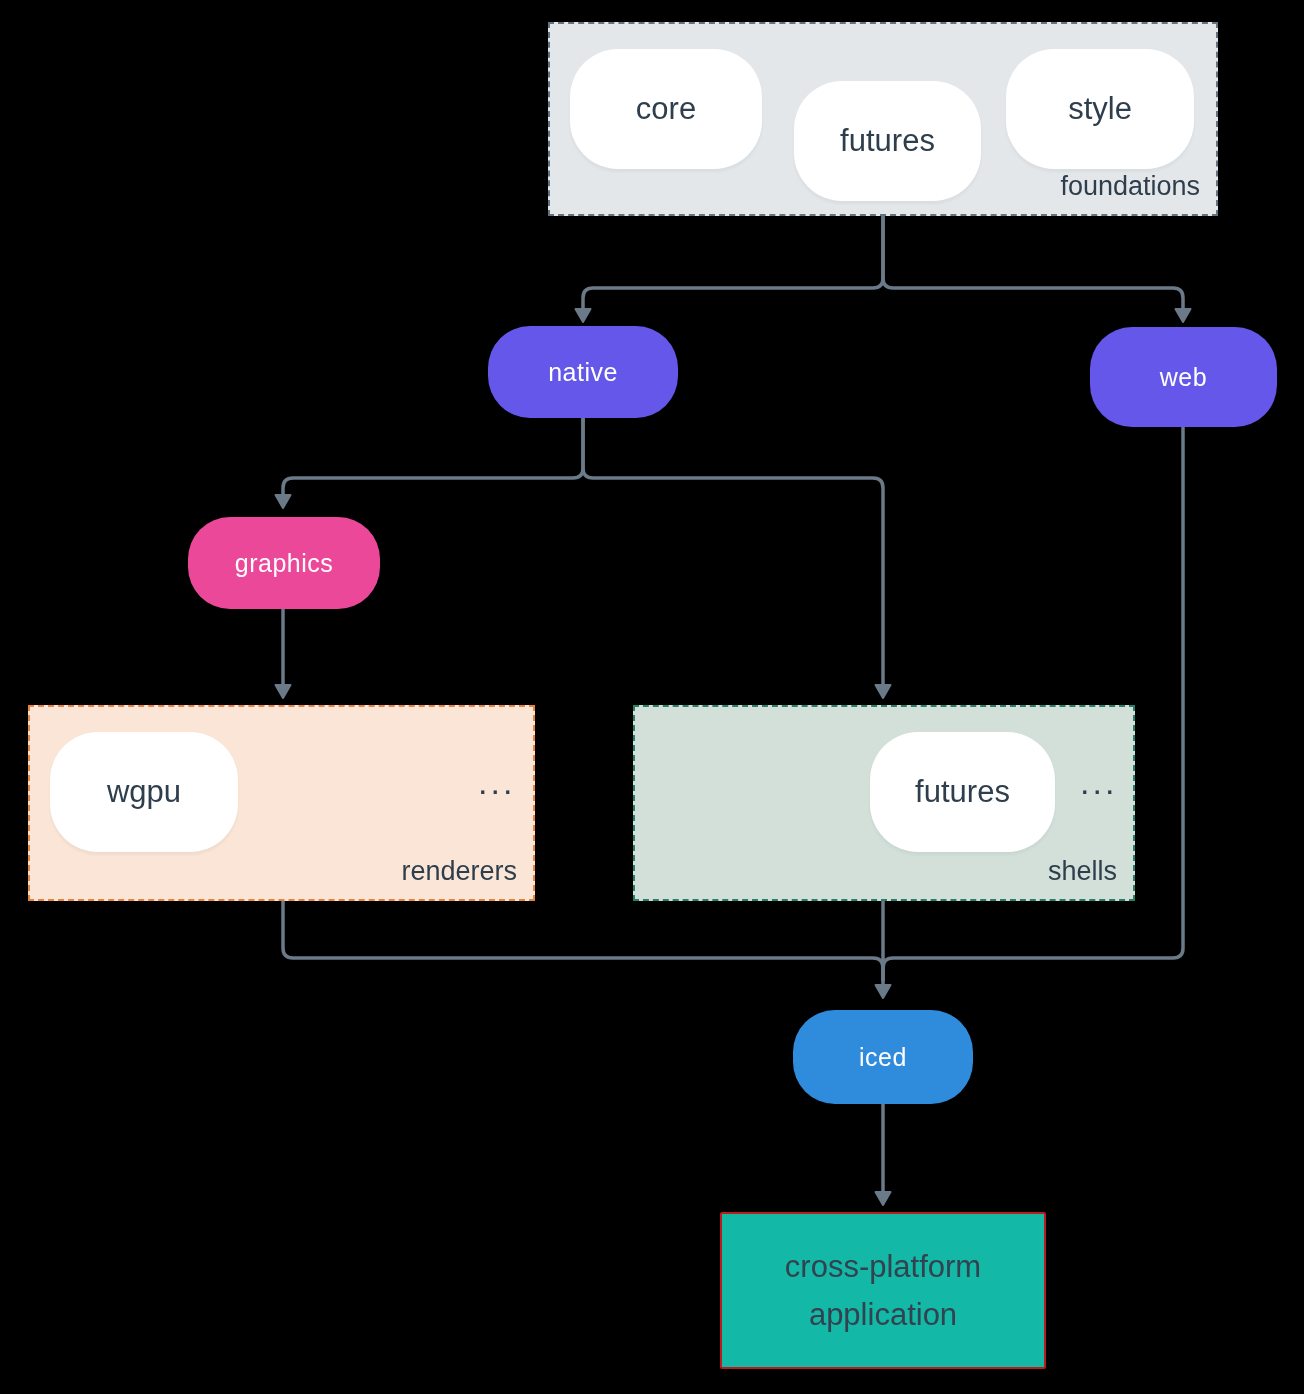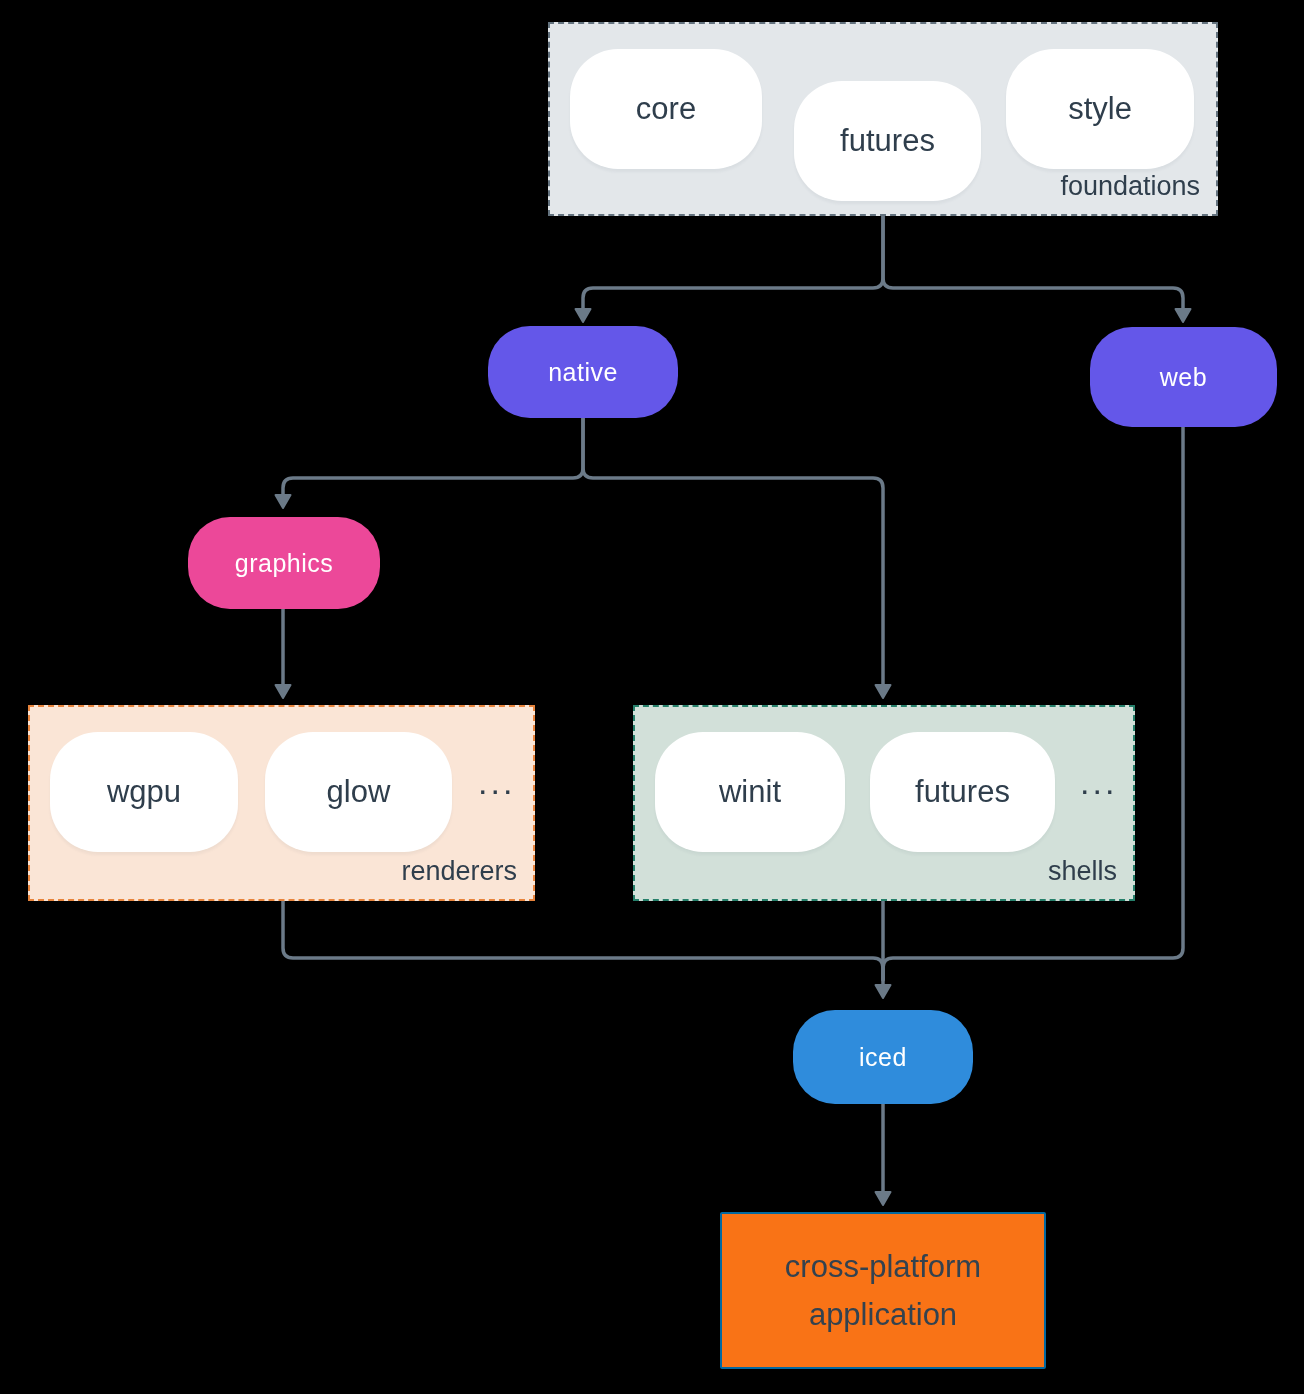--- a/index.html
+++ b/index.html
@@ -33,21 +33,21 @@
   .node { position: absolute; display: flex; align-items: center; justify-content: center;
     color: #ffffff; font-size: 25px; border-radius: 42px; letter-spacing: 0.5px; }
   .node-native { left: 488px; top: 326px; width: 190px; height: 92px; background: #6457e9; }
   .node-web    { left: 1090px; top: 327px; width: 187px; height: 100px; background: #6457e9; }
   .node-graphics { left: 188px; top: 517px; width: 192px; height: 92px; background: #ec4899; text-align: right; }
   .node-iced   { left: 793px; top: 1010px; width: 180px; height: 94px; background: #2f8cdc; }
 
   .ellipsis { position: absolute; top: 56px; font-size: 34px; color: #2f3e4c; letter-spacing: 3px; }
 
   .app-box { position: absolute; left: 720px; top: 1212px; width: 326px; height: 157px;
-    background: #f97316; border: 2px solid #0369a1; border-radius: 2px;
+    background: #14b8a6; border: 2px solid #b91c1c; border-radius: 2px;
     display: flex; flex-direction: column; align-items: center; justify-content: center;
     color: #33424f; font-size: 31px; line-height: 48px; text-align: center; }
 </style>
 </head>
 <body>
 
 <div class="canvas">
 
   <svg class="wires" width="1304" height="1394" viewBox="0 0 1304 1394">
 
@@ -84,27 +84,25 @@
     <div class="group-label">foundations</div>
   </div>
 
   <div class="node node-native">native</div>
   <div class="node node-web">web</div>
 
   <div class="node node-graphics">graphics</div>
 
   <div class="group-box group-renderers">
     <div class="pill" style="left:20px; top:25px; width:188px;">wgpu</div>
-    <div class="pill" style="left:235px; top:25px; width:187px;">glow</div>
     <div class="ellipsis" style="left:448px;">...</div>
     <div class="group-label">renderers</div>
   </div>
 
   <div class="group-box group-shells">
-    <div class="pill" style="left:20px; top:25px; width:190px;">winit</div>
     <div class="pill" style="left:235px; top:25px; width:185px;">futures</div>
     <div class="ellipsis" style="left:445px;">...</div>
     <div class="group-label">shells</div>
   </div>
 
   <div class="node node-iced">iced</div>
 
   <div class="app-box">
     <span>cross-platform</span>
     <span>application</span>

